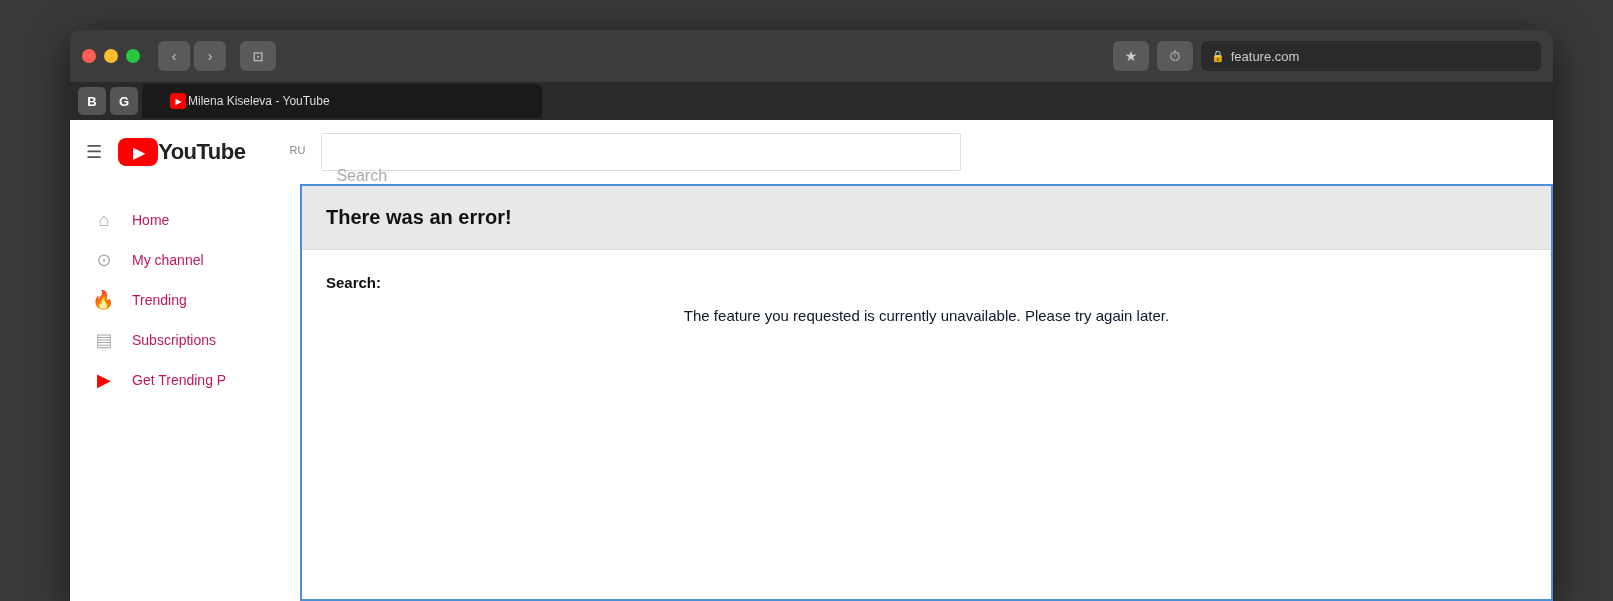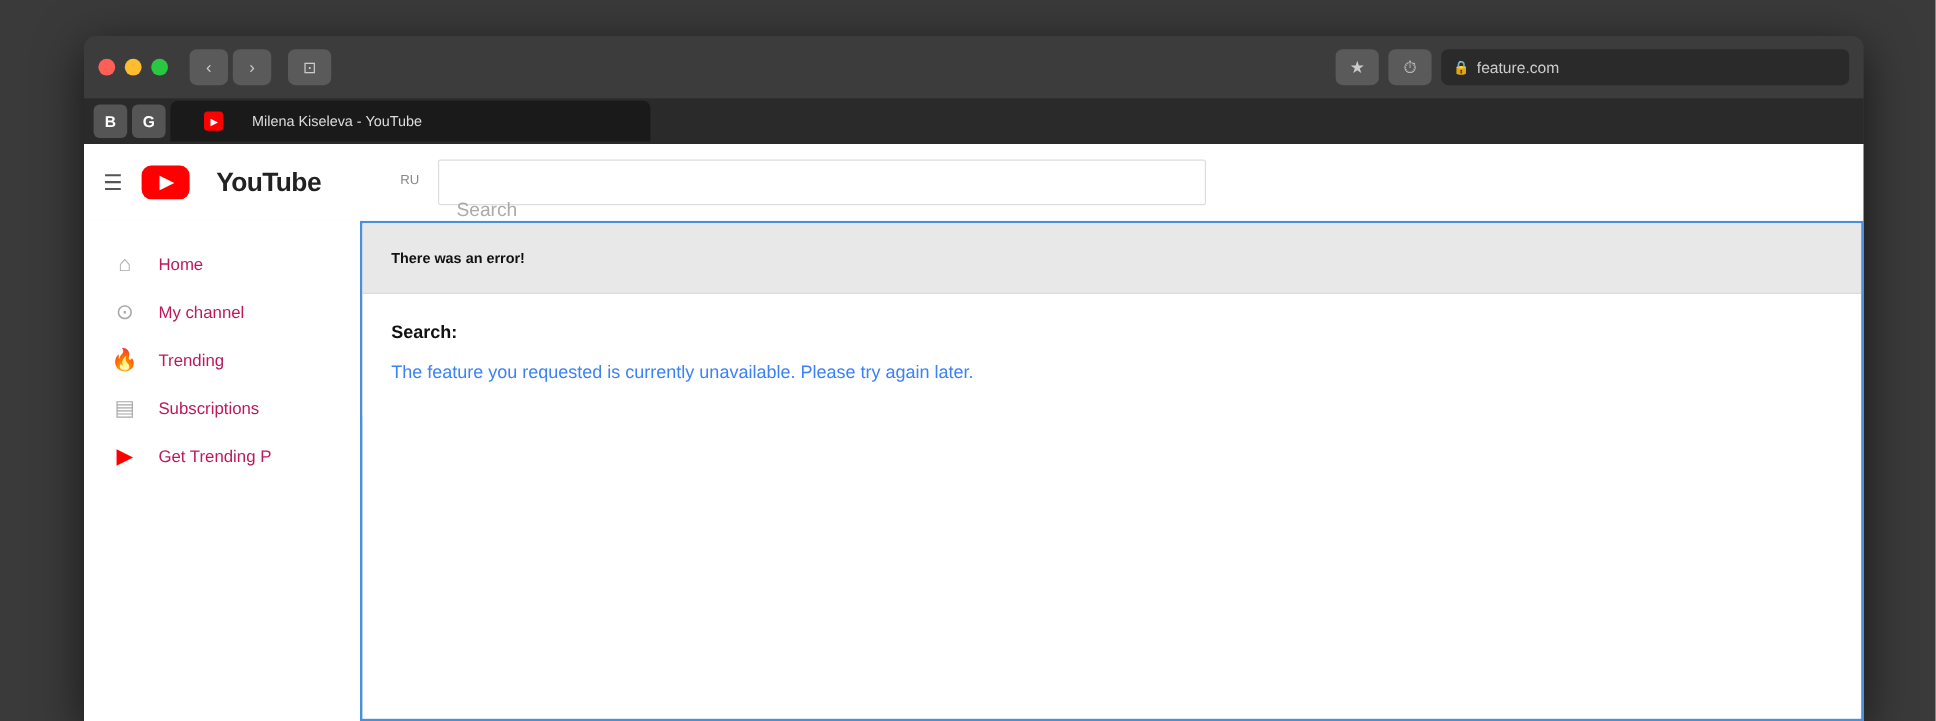--- a/index.html
+++ b/index.html
@@ -132,21 +132,21 @@
       flex-shrink: 0;
     }
 
     .tab-item {
       background: #1a1a1a;
       border-radius: 6px 6px 0 0;
       height: 34px;
       display: flex;
       align-items: center;
       padding: 0 28px;
-      gap: 24px;
+      gap: 2px;
       flex: 1;
       max-width: 400px;
     }
 
     .tab-title {
       color: #ddd;
       font-size: 12px;
       flex: 1;
       white-space: nowrap;
       overflow: hidden;
@@ -207,21 +207,21 @@
 
     .menu-icon {
       color: #555;
       font-size: 18px;
       cursor: pointer;
     }
 
     .yt-logo {
       display: flex;
       align-items: center;
-      gap: 22px;
+      gap: 0;
       text-decoration: none;
     }
 
     .yt-logo-icon {
       width: 40px;
       height: 28px;
       background: #ff0000;
       border-radius: 8px;
       display: flex;
       align-items: center;
@@ -321,41 +321,42 @@
       overflow: hidden;
     }
 
     .error-header {
       background: #e8e8e8;
       padding: 20px 24px;
       border-bottom: 1px solid #ddd;
     }
 
     .error-title {
-      font-size: 12px;
+      font-size: 20px;
       font-weight: bold;
       color: #111;
     }
 
     .error-body {
       padding: 24px;
       background: white;
     }
 
     .error-details-label {
       font-size: 15px;
       font-weight: bold;
       color: #111;
       margin-bottom: 14px;
     }
 
     .error-message {
       font-size: 15px;
-      color: #3b82f6;
+      color: #0f172a;
       line-height: 1.5;
+      text-align: center;
     }
   </style>
 </head>
 <body>
 
 <div class="browser-window">
 
   <div class="title-bar">
     <div class="traffic-lights">
       <div class="traffic-light close"></div>

